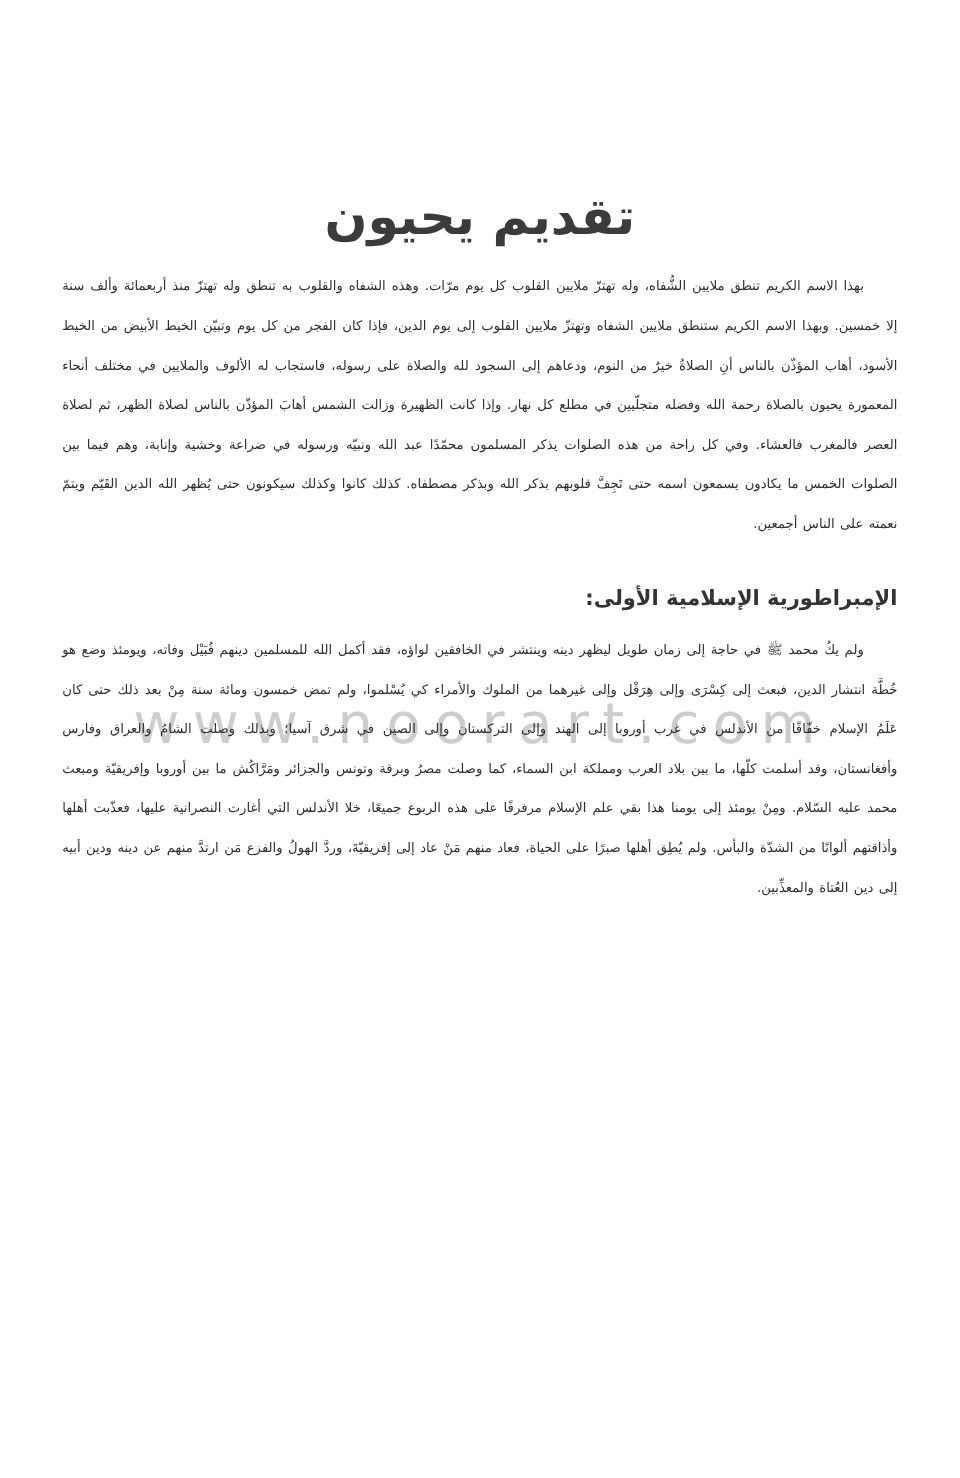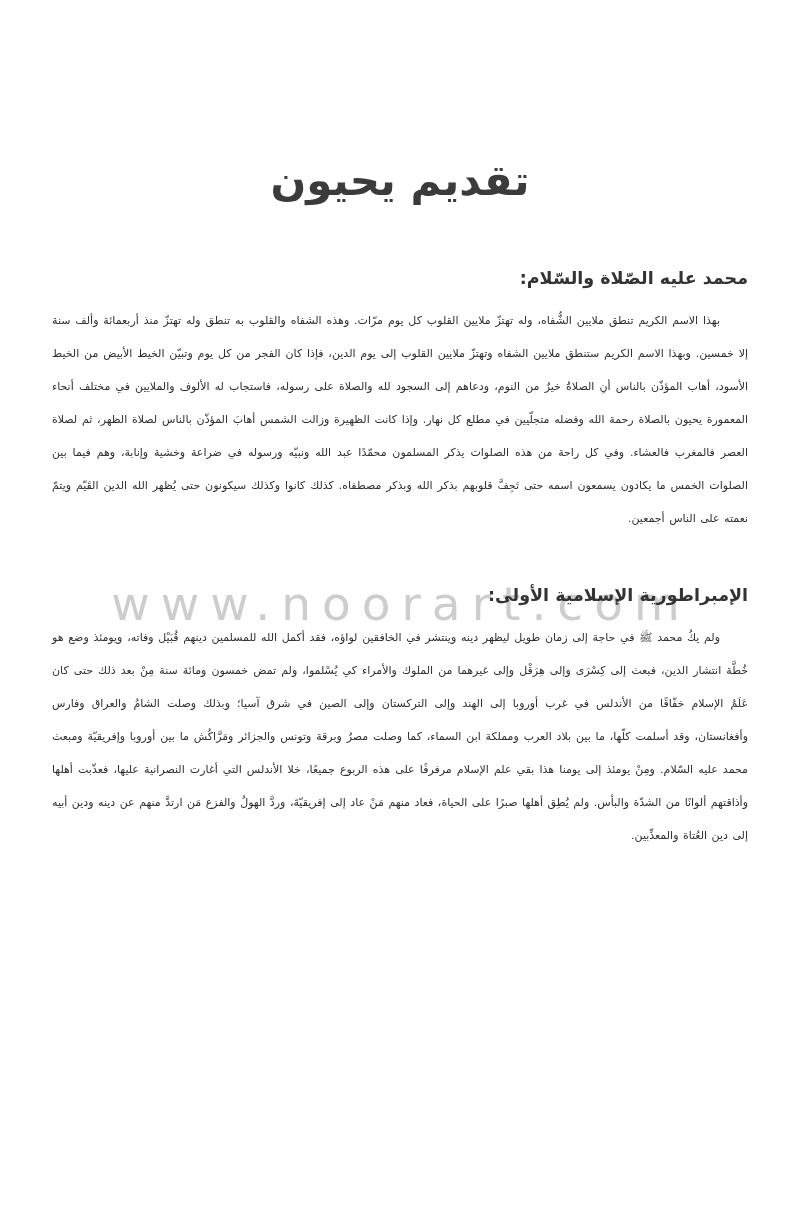--- a/index.html
+++ b/index.html
@@ -58,21 +58,21 @@
     margin: 0;
     font-size: 17.5px;
     font-weight: bold;
     color: #333333;
     text-align: right;
   }
   .section-heading.first {
     margin-top: 62px;
   }
   .section-heading.second {
-    margin-top: 50px;
+    margin-top: 36px;
     text-align: right;
   }
   .body-paragraph {
     margin: 16px 0 0 0;
     font-size: 11px;
     line-height: 33px;
     text-align: justify;
     text-indent: 28px;
     color: #2e2e2e;
     word-spacing: 1px;
@@ -82,21 +82,20 @@
 <body>
 
 <div class="page">
 
   <div class="watermark">www.noorart.com</div>
 
   <div class="content">
 
     <h1 class="title">تقديم يحيون</h1>
 
-    <h2 class="section-heading first">محمد عليه الصّلاة والسّلام:</h2>
 
     <p class="body-paragraph">بهذا الاسم الكريم تنطق ملايين الشُّفاه، وله تهتزّ ملايين القلوب كل يوم مرّات. وهذه الشفاه والقلوب به تنطق وله تهتزّ منذ أربعمائة وألف سنة إلا خمسين. وبهذا الاسم الكريم ستنطق ملايين الشفاه وتهتزّ ملايين القلوب إلى يوم الدين، فإذا كان الفجر من كل يوم وتبيّن الخيط الأبيض من الخيط الأسود، أهاب المؤذّن بالناس أنِ الصلاةُ خيرٌ من النوم، ودعاهم إلى السجود لله والصلاة على رسوله، فاستجاب له الألوف والملايين في مختلف أنحاء المعمورة يحيون بالصلاة رحمة الله وفضله متجلّيين في مطلع كل نهار. وإذا كانت الظهيرة وزالت الشمس أهابَ المؤذّن بالناس لصلاة الظهر، ثم لصلاة العصر فالمغرب فالعشاء. وفي كل راحة من هذه الصلوات يذكر المسلمون محمّدًا عبد الله ونبيّه ورسوله في ضراعة وخشية وإنابة، وهم فيما بين الصلوات الخمس ما يكادون يسمعون اسمه حتى تَجِفَّ قلوبهم بذكر الله وبذكر مصطفاه. كذلك كانوا وكذلك سيكونون حتى يُظهر الله الدين القَيّم ويتمّ نعمته على الناس أجمعين.</p>
 
     <h2 class="section-heading second">الإمبراطورية الإسلامية الأولى:</h2>
 
     <p class="body-paragraph">ولم يكُ محمد ﷺ في حاجة إلى زمان طويل ليظهر دينه وينتشر في الخافقين لواؤه، فقد أكمل الله للمسلمين دينهم قُبَيْل وفاته، ويومئذ وضع هو خُطَّة انتشار الدين، فبعث إلى كِسْرَى وإلى هِرَقْل وإلى غيرهما من الملوك والأمراء كي يُسْلموا، ولم تمض خمسون ومائة سنة مِنْ بعد ذلك حتى كان عَلَمُ الإسلام خفّاقًا من الأندلس في غرب أوروبا إلى الهند وإلى التركستان وإلى الصين في شرق آسيا؛ وبذلك وصلت الشامُ والعراق وفارس وأفغانستان، وقد أسلمت كلّها، ما بين بلاد العرب ومملكة ابن السماء، كما وصلت مصرُ وبرقة وتونس والجزائر ومَرَّاكُش ما بين أوروبا وإفريقيّة ومبعث محمد عليه السّلام. ومِنْ يومئذ إلى يومنا هذا بقي علم الإسلام مرفرفًا على هذه الربوع جميعًا، خلا الأندلس التي أغارت النصرانية عليها، فعذّبت أهلها وأذاقتهم ألوانًا من الشدّة والبأس. ولم يُطِق أهلها صبرًا على الحياة، فعاد منهم مَنْ عاد إلى إفريقيّةَ، وردَّ الهولُ والفزع مَن ارتدَّ منهم عن دينه ودين أبيه إلى دين العُتاة والمعذِّبين.</p>
 
   </div>
 </div>
 

